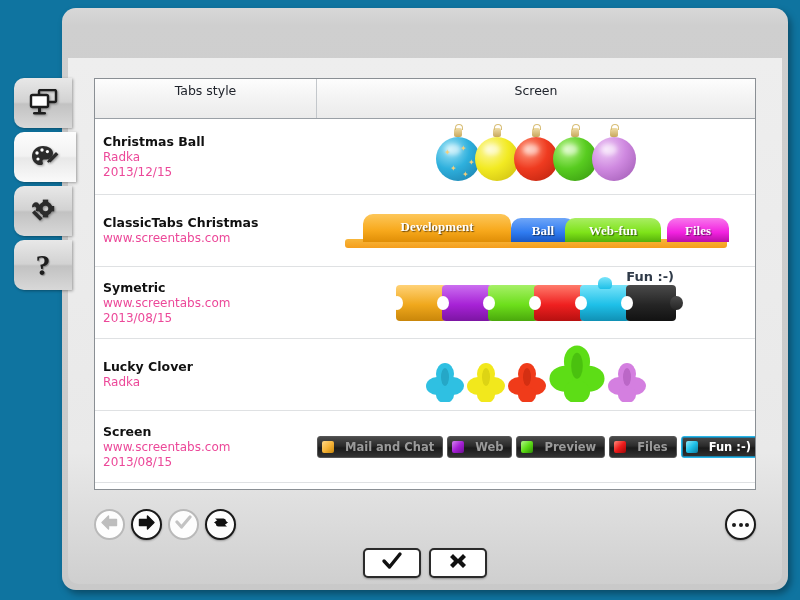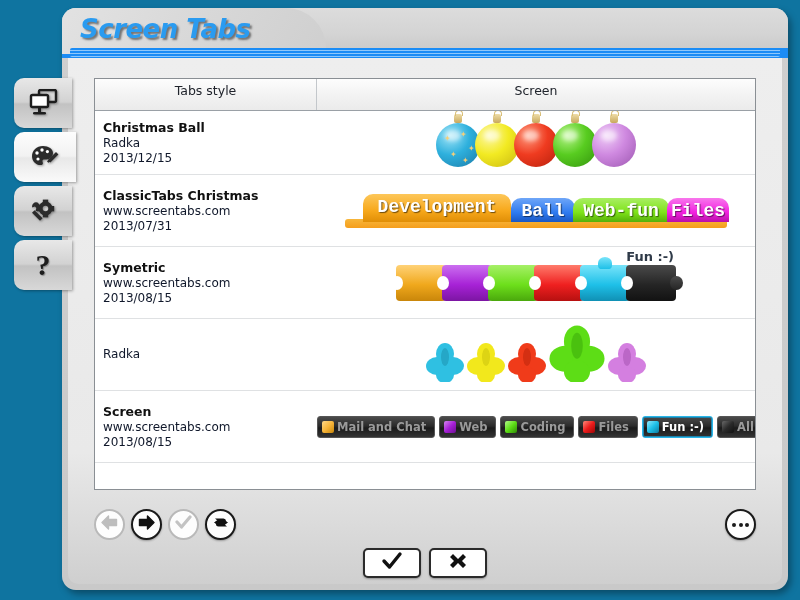--- a/index.html
+++ b/index.html
@@ -80,42 +80,42 @@
     border-radius:0 0 10px 10px;
   }
 
   
   #table-wrap {
     position:absolute; left:26px; top:20px; right:26px; height:412px;
     background:#ffffff;
     border:1px solid #8a8f94;
   }
   #table-head {
-    display:flex; height:32px;
+    display:flex; height:40px;
     background:linear-gradient(to bottom,#fdfdfd 0%,#f3f3f3 50%,#ebebeb 100%);
     border-bottom:1px solid #9aa0a6;
   }
   .th {
     font-size:12.5px; color:#20242c; text-align:center;
     line-height:23px;
     font-family:"DejaVu Sans", sans-serif;
   }
   .th.col1 { width:222px; border-right:1px solid #c3c7cb; }
   .th.col2 { flex:1; }
 
   .trow {
     display:flex; border-bottom:1px solid #dfe1e3;
     align-items:center; overflow:hidden;
   }
   .cell-style { width:222px; padding:6px 0 6px 8px; flex:none; }
   .cell-preview { flex:1; position:relative; height:100%;
                   display:flex; align-items:center; justify-content:center; }
   .s-name { font-size:12.5px; font-weight:bold; color:#111; line-height:16px;
             font-family:"DejaVu Sans", sans-serif; }
-  .s-meta { font-size:12px; color:#0f172a; line-height:15px;
+  .s-meta { font-size:12px; color:#ec4899; line-height:15px;
             font-family:"DejaVu Sans", sans-serif; }
 
   
   .prev { position:relative; }
 
   
   .ball-row { display:flex; align-items:flex-end; gap:-6px; }
   .ball { position:relative; width:44px; height:44px; margin-left:-5px; }
   .ball:first-child { margin-left:0; }
   .ball .cap {
@@ -138,21 +138,21 @@
 
   
   .ctabs { position:relative; width:382px; height:34px; }
   .ctabs .base {
     position:absolute; left:0; bottom:0; width:100%; height:9px;
     background:linear-gradient(to bottom,#f7b63b,#f59e1c);
     border-radius:3px;
   }
   .ctab {
     position:absolute; bottom:6px; color:#fff; font-weight:bold;
-    font-size:18px; font-family:Liberation Mono, monospace;
+    font-size:13px; font-family:Liberation Serif, serif;
     text-align:center; line-height:18px; height:24px;
     text-shadow:1px 1px 1px rgba(0,0,0,.55);
     border-radius:10px 10px 0 0;
     padding-top:4px;
   }
 
   
   .puzzle-row { display:flex; align-items:center; position:relative; }
   .pz { width:50px; height:36px; border-radius:4px; position:relative; margin-left:-4px; }
   .pz:first-child { margin-left:0; }
@@ -175,21 +175,21 @@
     font-family:"DejaVu Sans", sans-serif;
     white-space:nowrap;
   }
 
   
   .clover-row { display:flex; align-items:flex-end; gap:1px; }
 
   
   .cb-row { display:flex; align-items:center; gap:4px; }
   .cb-tab {
-    display:flex; align-items:center; gap:3px;
+    display:flex; align-items:center; gap:11px;
     height:22px; padding:0 8px 0 4px;
     background:linear-gradient(to bottom,#4a4a4a 0%,#2b2b2b 45%,#1a1a1a 55%,#333 100%);
     border:1px solid #555; border-radius:3px;
     color:#9a9a9a; font-size:11.5px; font-weight:bold;
     font-family:"DejaVu Sans", sans-serif;
     white-space:nowrap;
   }
   .cb-tab.sel { color:#fff; border-color:#29b6e8; box-shadow:inset 0 0 0 1px #1d82ab; }
   .cb-sw { width:12px; height:12px; border-radius:2px; flex:none; }
 
@@ -260,36 +260,30 @@
       </svg>
     </span>
   </div>
   <div class="side-tab">
     <span class="qmark">?</span>
   </div>
 </div>
 
 <div id="window">
 
-  <div id="titlebar">
-    <div id="blue-band"></div>
-    <div id="title-shape"></div>
-    <div id="title-text">Screen Tabs</div>
-    <div id="title-stripes"></div>
-  </div>
 
   <div id="panel">
 
     <div id="table-wrap">
       <div id="table-head">
         <div class="th col1">Tabs style</div>
         <div class="th col2">Screen</div>
       </div>
 
-      <div class="trow" style="height:64px">
+      <div class="trow" style="height:76px">
         <div class="cell-style">
           <div class="s-name">Christmas Ball</div>
           <div class="s-meta">Radka</div>
           <div class="s-meta">2013/12/15</div>
         </div>
         <div class="cell-preview">
           <div class="ball-row prev">
             <div class="ball">
               <span class="cap"></span>
               <span class="orb" style="background:radial-gradient(circle at 32% 28%, #9fe4f7 0%, #2eb0dd 45%, #1a79a6 100%)"></span>
@@ -321,30 +315,29 @@
               <span class="gloss"></span>
             </div>
           </div>
         </div>
       </div>
 
       <div class="trow" style="height:72px">
         <div class="cell-style">
           <div class="s-name">ClassicTabs Christmas</div>
           <div class="s-meta">www.screentabs.com</div>
-          <div class="s-meta">2013/07/31</div>
         </div>
         <div class="cell-preview">
           <div class="ctabs prev">
             <span class="base"></span>
             <span class="ctab" style="left:18px; width:148px; height:28px;
                          background:linear-gradient(to bottom,#fdc75a,#f7a81b 60%,#e08e06);">Development</span>
             <span class="ctab" style="left:166px; width:64px;
                          background:linear-gradient(to bottom,#6fa6f8,#2f7bf0 60%,#1a58c4);">Ball</span>
-            <span class="ctab" style="left:228px; width:96px;
+            <span class="ctab" style="left:220px; width:96px;
                          background:linear-gradient(to bottom,#a9ee63,#7ee319 60%,#56b00a);">Web-fun</span>
             <span class="ctab" style="left:322px; width:62px;
                          background:linear-gradient(to bottom,#f877ec,#f222e0 60%,#b80fa8);">Files</span>
           </div>
         </div>
       </div>
 
       <div class="trow" style="height:72px">
         <div class="cell-style">
           <div class="s-name">Symetric</div>
@@ -378,20 +371,21 @@
               <span class="notch-in"></span>
               <span class="knob" style="background:linear-gradient(to bottom,#4a4a4a,#252525)"></span>
             </div>
             <span class="fun-label">Fun :-)</span>
           </div>
         </div>
       </div>
 
       <div class="trow" style="height:72px">
         <div class="cell-style">
+          <div class="s-name">Lucky Clover</div>
           <div class="s-meta">Radka</div>
         </div>
         <div class="cell-preview">
           <div class="clover-row prev">
             <span>
               <svg width="40" height="40" viewBox="0 0 40 40">
                 <g fill="#2fc0e2">
                   <ellipse cx="20" cy="12" rx="9" ry="11"></ellipse>
                   <ellipse cx="12" cy="24" rx="11" ry="9"></ellipse>
                   <ellipse cx="28" cy="24" rx="11" ry="9"></ellipse>
@@ -469,21 +463,21 @@
             <span class="cb-tab">
               <i class="cb-sw" style="background:linear-gradient(135deg,#ffd98a,#f7b53a 50%,#c8860a)"></i>
               <em style="font-style:normal">Mail and Chat</em>
             </span>
             <span class="cb-tab">
               <i class="cb-sw" style="background:linear-gradient(135deg,#d385f0,#a61fd6 50%,#6d0f92)"></i>
               <em style="font-style:normal">Web</em>
             </span>
             <span class="cb-tab">
               <i class="cb-sw" style="background:linear-gradient(135deg,#b2f78a,#5ddd16 50%,#2e8a06)"></i>
-              <em style="font-style:normal">Coding</em>
+              <em style="font-style:normal">Preview</em>
             </span>
             <span class="cb-tab">
               <i class="cb-sw" style="background:linear-gradient(135deg,#ff8a7a,#ec1c1c 50%,#9e0606)"></i>
               <em style="font-style:normal">Files</em>
             </span>
             <span class="cb-tab sel">
               <i class="cb-sw" style="background:linear-gradient(135deg,#8fe8fb,#1ec0e8 50%,#0d7ba0)"></i>
               <em style="font-style:normal">Fun :-)</em>
             </span>
             <span class="cb-tab">

